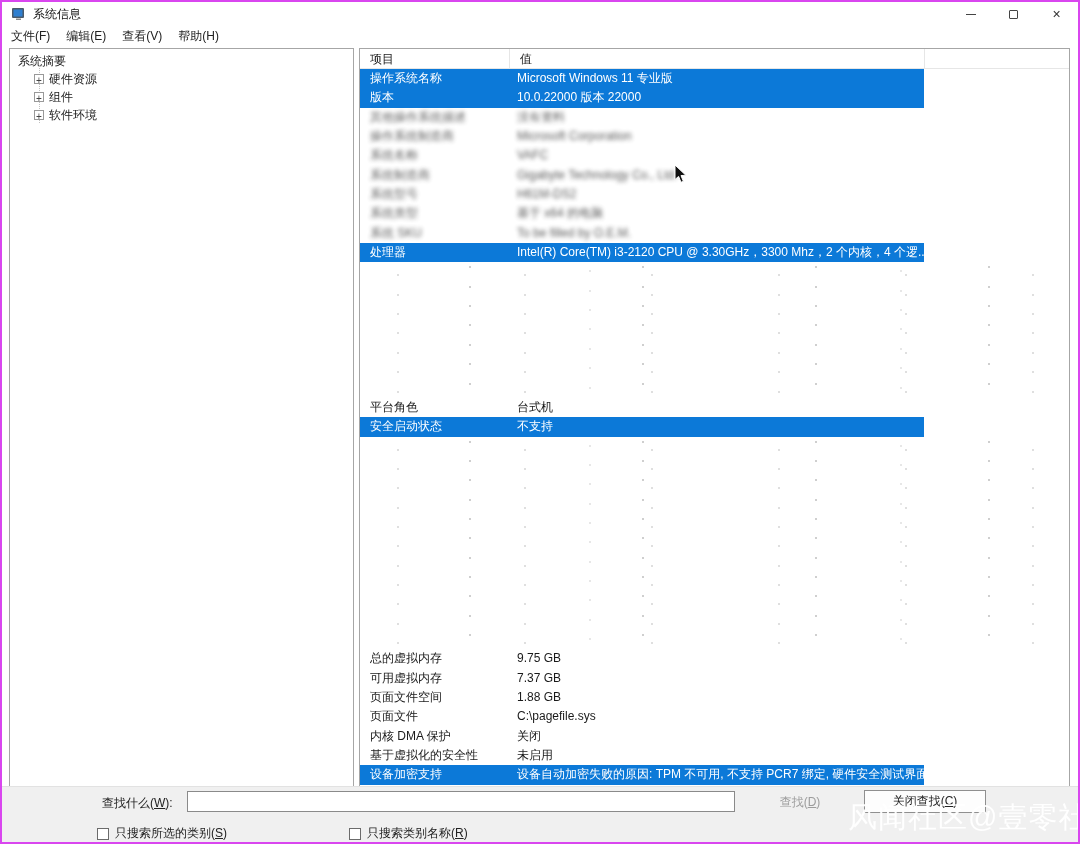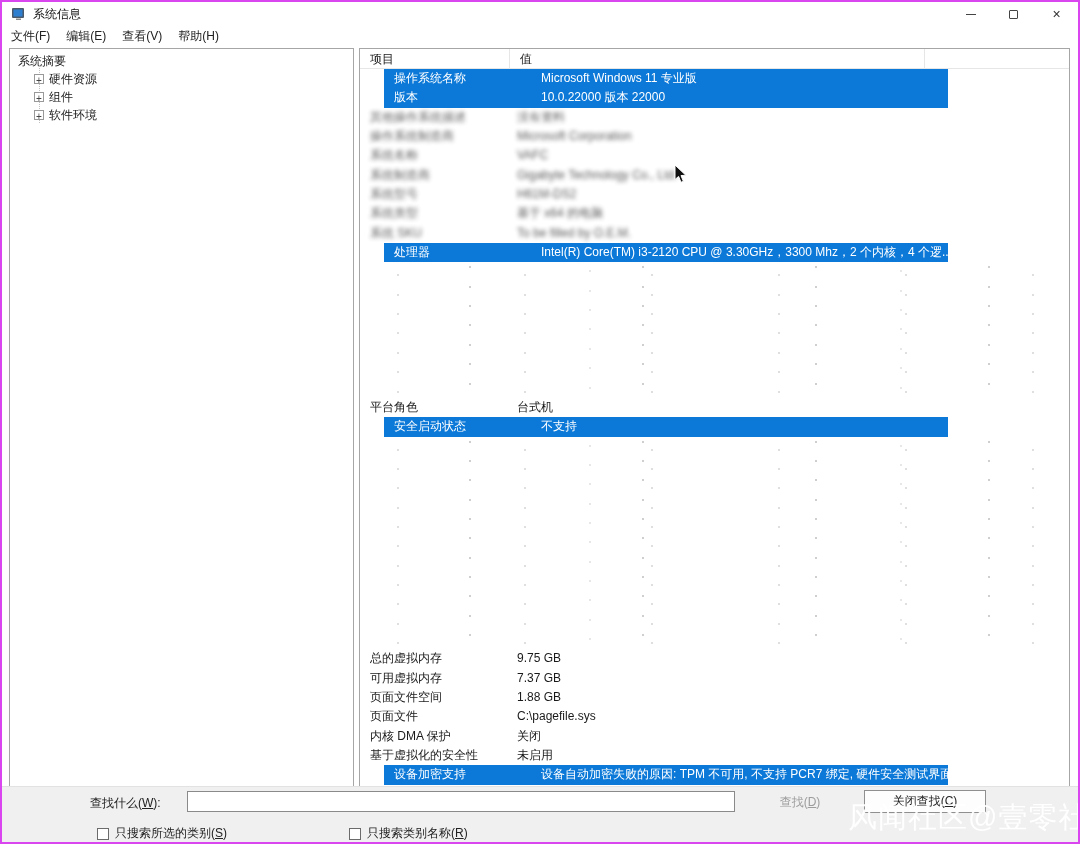--- a/index.html
+++ b/index.html
@@ -41,33 +41,33 @@
   .lv-h-cell { position:absolute; top:0; height:20px; line-height:20px; padding-left:10px; border-right:1px solid #e6e6e6; color:#222; }
   .lv-h-item { left:0; width:150px; }
   .lv-h-value { left:150px; width:415px; }
 
   
   .rows {}
   .row { position:relative; height:19.35px; line-height:19.35px; white-space:nowrap; }
   .cell { position:absolute; top:0; bottom:0; overflow:hidden; white-space:nowrap; }
   .cell-item  { left:0; width:157px; padding-left:10px; }
   .cell-value { left:157px; width:407px; }
-  .row.selected { background:linear-gradient(to right, #0c79d8 0, #0c79d8 564px, transparent 564px); color:#fff;margin-left:24px; }
+  .row.selected { background:linear-gradient(to right, #0c79d8 0, #0c79d8 564px, transparent 564px); color:#fff; }
   .row.blurred { filter:blur(2.1px); opacity:.78; color:#2a2a2a; }
   .row.erased { opacity:.55;
     background-image:
       radial-gradient(circle at 110px 5px, rgba(0,0,0,.35) .7px, transparent 1.3px),
       radial-gradient(circle at 38px 13px, rgba(0,0,0,.28) .6px, transparent 1.2px),
       radial-gradient(circle at 230px 9px, rgba(0,0,0,.22) .6px, transparent 1.1px);
     background-size: 173px 21px, 127px 27px, 311px 33px;
   }
 
   
   .bottombar { position:absolute; left:0; bottom:0; right:0; height:56px; background:#f0f0f0; border-top:1px solid #e2e2e2; }
-  .find-label { position:absolute; left:88px; top:8px; color:#222; }
+  .find-label { position:absolute; left:100px; top:8px; color:#222; }
   .key-underline { text-decoration:underline; }
   .find-input { position:absolute; left:185px; top:4px; width:548px; height:21px; border:1px solid #8a8a8a; background:#fff; font-family:"Liberation Sans",sans-serif; font-size:12px; padding:0 4px; }
   .btn-find { position:absolute; left:742px; top:4px; width:112px; height:21px; text-align:center; line-height:21px; color:#9d9d9d; background:transparent; border:1px solid transparent; }
   .btn-close-find { position:absolute; left:862px; top:3px; width:122px; height:23px; text-align:center; line-height:21px; color:#222; background:#fdfdfd; border:1px solid #8f8f8f; }
   .cb-row { position:absolute; top:38px; left:0; right:0; height:16px; }
   .checkbox-group { position:absolute; display:flex; align-items:center; }
   .cb-1 { left:95px; } .cb-2 { left:330px;margin-left:17px; }
   .checkbox { width:12px; height:12px; border:1px solid #6b6b6b; background:#fff; display:inline-block; margin-right:6px; flex:none; }
   .cb-label { color:#222; }
 

